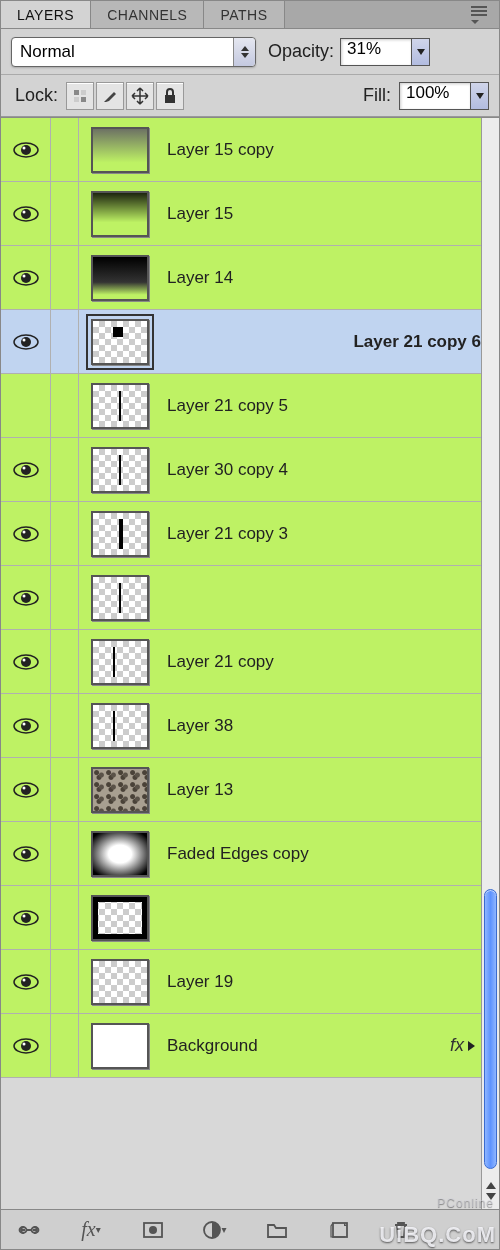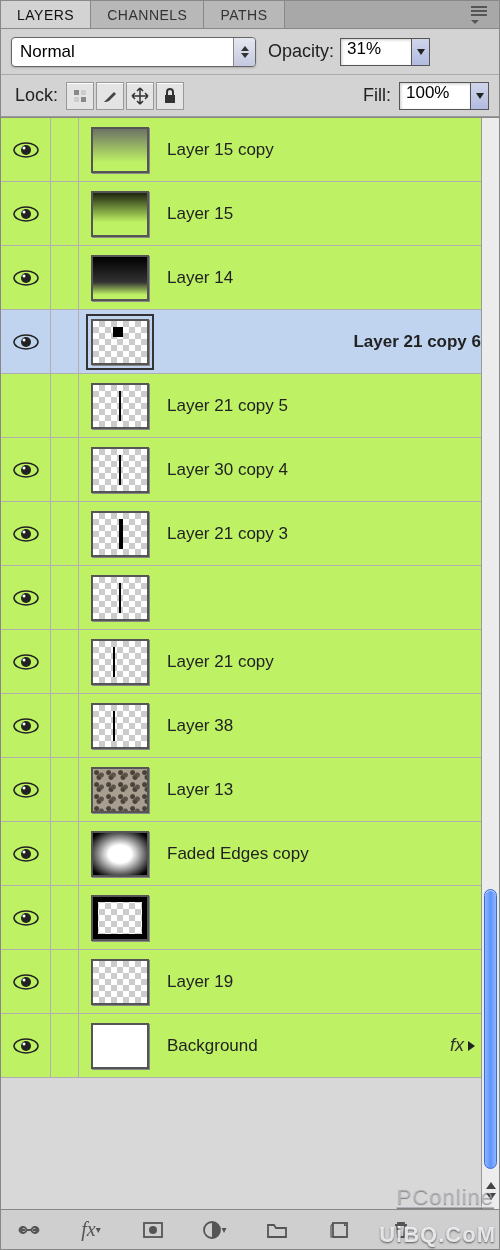--- a/index.html
+++ b/index.html
@@ -78,21 +78,21 @@
 
 .layer-name { font-size: 17px; color: #222; padding-left: 6px; flex: 1; cursor: default; }
 .fx-col { width: 60px; display: flex; align-items: center; justify-content: flex-end; padding-right: 6px; font-style: italic; font-size: 18px; color: #333; font-family: Georgia, serif; gap: 4px; }
 .fx-col .tri { width: 0; height: 0; border-left: 7px solid #222; border-top: 5px solid transparent; border-bottom: 5px solid transparent; }
 
 
 .bottom-bar { height: 40px; background: #cfcfcf; border-top: 1px solid #888; display: flex; align-items: center; padding: 0 14px; gap: 34px; }
 .bottom-bar .ico { font-size: 20px; color: #555; cursor: pointer; display: flex; align-items: center; justify-content: center; width: 28px; height: 28px; }
 
 .watermark { position: absolute; bottom: 2px; right: 4px; font-size: 22px; font-weight: bold; color: rgba(250,250,255,0.85); text-shadow: 0 1px 2px rgba(0,0,0,0.6); letter-spacing: 1px; }
-.watermark2 { position: absolute; bottom: 40px; right: 6px; font-size: 22px; color: rgba(220,220,230,0.5); text-shadow: 0 1px 1px rgba(0,0,0,0.4); letter-spacing: 1px; text-decoration: underline; }
+.watermark2 { position: absolute; bottom: 40px; right: 6px; font-size: 12px; color: rgba(220,220,230,0.5); text-shadow: 0 1px 1px rgba(0,0,0,0.4); letter-spacing: 1px; }
 </style>
 </head>
 <body>
 
 <div class="panel">
 
   <div class="tab-bar">
     <div class="tab active">LAYERS</div>
     <div class="tab">CHANNELS</div>
     <div class="tab">PATHS</div>

